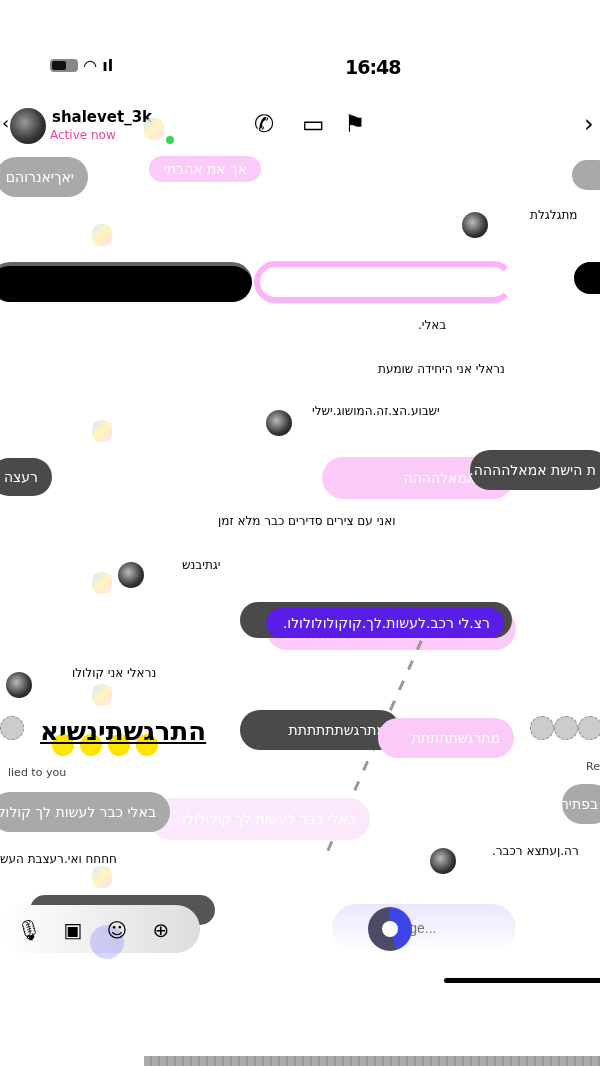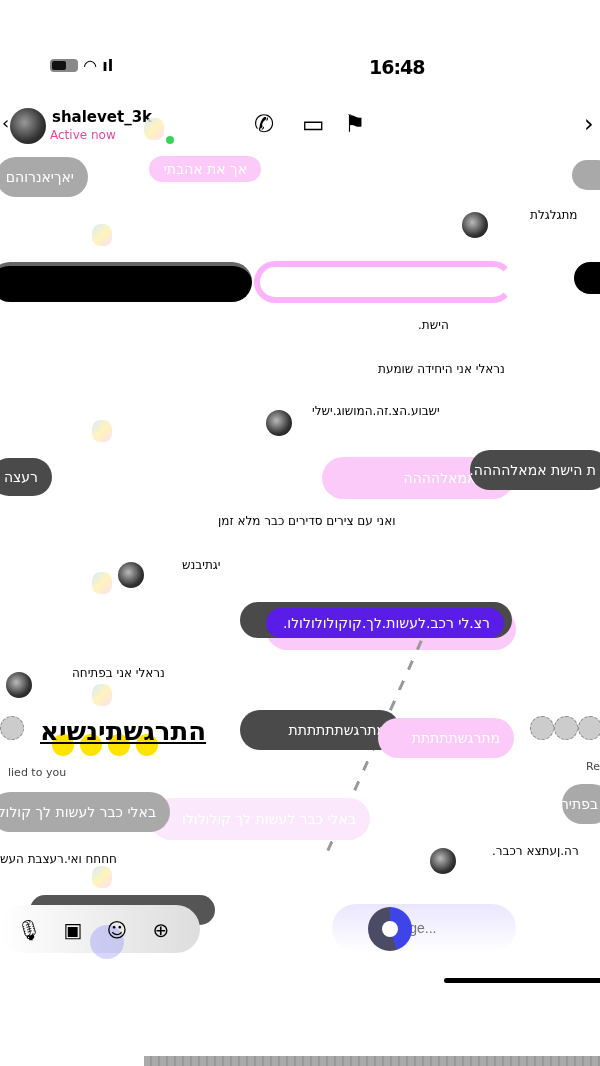--- a/index.html
+++ b/index.html
@@ -1,21 +1,21 @@
 <!DOCTYPE html>
 <html><head>
 <meta charset="utf-8">
 <style>
   * { box-sizing: border-box; margin: 0; padding: 0; }
   html, body { width: 600px; height: 1066px; background: #ffffff; overflow: hidden; }
   body { position: relative; font-family: "DejaVu Sans", sans-serif; color: #000; }
   .abs { position: absolute; }
 
   
-  .status-time { left: 345px; top: 56px; font-size: 19px; font-weight: bold; letter-spacing: -1px; margin-left: 24px; }
+  .status-time { left: 345px; top: 56px; font-size: 19px; font-weight: bold; letter-spacing: -1px; }
   .status-icons { left: 50px; top: 56px; font-size: 16px; font-weight: bold; display: flex; gap: 6px; align-items: center; }
   .batt { width: 28px; height: 13px; border-radius: 4px; background: #888; position: relative; }
   .batt::after { content: ""; position: absolute; left: 2px; top: 2px; width: 14px; height: 9px; background: #111; border-radius: 2px; }
 
   
   .back-arrow { left: 2px; top: 112px; font-size: 18px; }
   .avatar { left: 10px; top: 108px; width: 36px; height: 36px; border-radius: 50%;
             background: radial-gradient(circle at 40% 40%, #999 0%, #333 60%, #111 100%); }
   .avatar-small { width: 26px; height: 26px; border-radius: 50%;
             background: radial-gradient(circle at 40% 40%, #bbb 0%, #333 60%, #111 100%); }
@@ -96,21 +96,21 @@
 <div class="bubble b-gray" style="left:572px;top:160px;width:40px;height:30px;"></div>
 
 <div class="abs avatar-small" style="left:462px;top:212px;"></div>
 <div class="msg-text" style="left:530px;top:208px;">מתגלגלת</div>
 <div class="abs sparkle" style="left:92px;top:224px;"></div>
 
 <div class="bubble b-black" style="left:-10px;top:262px;width:262px;height:40px;border-top:4px solid #666;"></div>
 <div class="bubble b-outline" style="left:254px;top:261px;width:260px;height:42px;"></div>
 <div class="bubble b-black" style="left:574px;top:262px;width:40px;height:32px;"></div>
 
-<div class="msg-text" style="left:418px;top:318px;">הישת.</div>
+<div class="msg-text" style="left:418px;top:318px;">באלי.</div>
 <div class="msg-text" style="left:378px;top:362px;">נראלי אני היחידה שומעת</div>
 <div class="abs avatar-small" style="left:266px;top:410px;"></div>
 <div class="msg-text" style="left:312px;top:404px;">ישבוע.הצ.זה.המושוג.ישלי</div>
 <div class="abs sparkle" style="left:92px;top:420px;"></div>
 
 <div class="bubble b-dark" style="left:-10px;top:458px;width:62px;height:38px;">
   <span>רעצה</span>
 </div>
 <div class="bubble b-pink" style="left:322px;top:457px;width:192px;height:42px;">
   <span>שם אמאלהההה</span>
@@ -125,21 +125,21 @@
 <div class="abs sparkle" style="left:92px;top:572px;"></div>
 <div class="msg-text" style="left:182px;top:558px;">יגתיבנש</div>
 
 <div class="bubble b-pink" style="left:266px;top:608px;width:250px;height:42px;"></div>
 <div class="bubble b-dark" style="left:240px;top:602px;width:272px;height:36px;"></div>
 <div class="bubble b-purple" style="left:266px;top:608px;width:238px;height:30px;">
   <span>רצ.לי רכב.לעשות.לך.קוקולולולולו.</span>
 </div>
 
 <div class="abs avatar-small" style="left:6px;top:672px;"></div>
-<div class="msg-text" style="left:72px;top:666px;">נראלי אני בפתיחה</div>
+<div class="msg-text" style="left:72px;top:666px;">נראלי אני קולולו</div>
 <div class="abs sparkle" style="left:92px;top:684px;"></div>
 
 <div class="dashed-line" style="left:420px;top:640px;"></div>
 
 <div class="abs" style="left:0;top:716px;display:flex;gap:2px;">
   <span class="emoji-cat"></span>
 </div>
 <div class="abs" style="left:52px;top:734px;display:flex;gap:6px;">
   <span class="emoji-yellow"></span>
   <span class="emoji-yellow"></span>

